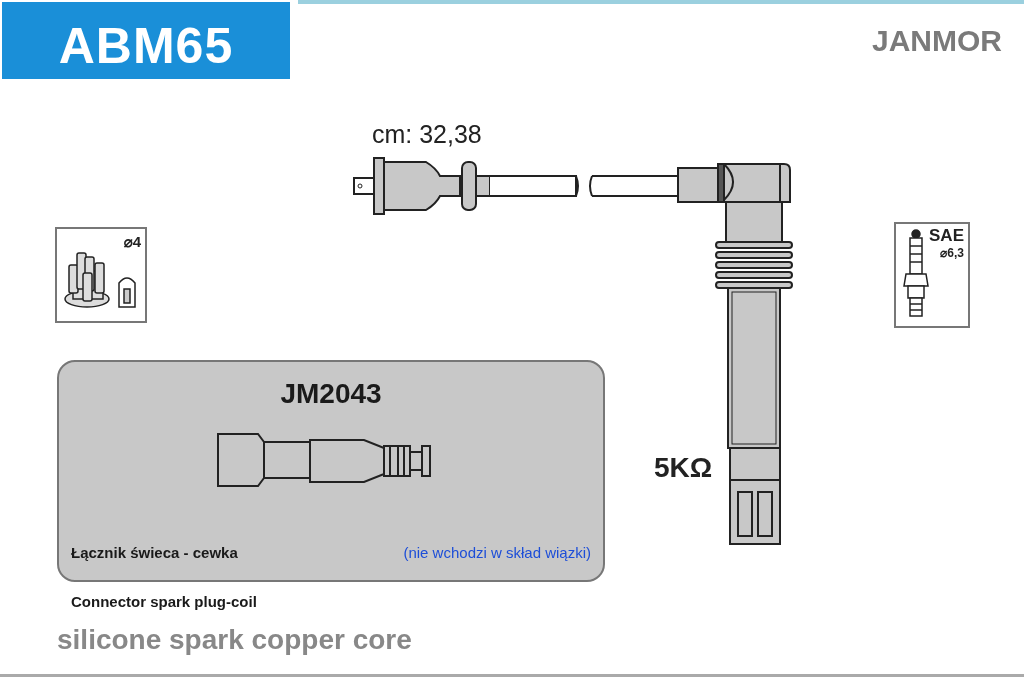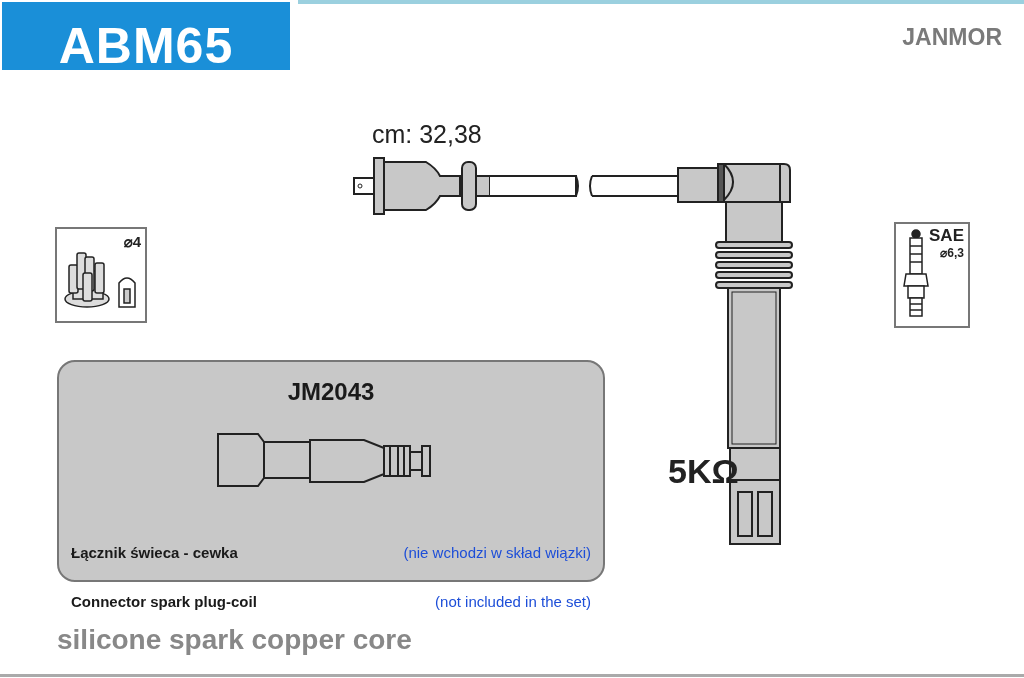--- a/index.html
+++ b/index.html
@@ -1,26 +1,26 @@
 <!DOCTYPE html>
 <html><head>
 <meta charset="utf-8">
 <style>
   html, body { margin:0; padding:0; background:#ffffff; }
   body { width:1024px; height:678px; position:relative; overflow:hidden; font-family:"Liberation Sans", sans-serif; }
-  .title-box { position:absolute; left:2px; top:2px; width:288px; height:68px; background:#1a8fd8; }
+  .title-box { position:absolute; left:2px; top:2px; width:288px; height:77px; background:#1a8fd8; }
   .title-text { position:absolute; left:0; top:0; width:288px; height:88px; line-height:88px; text-align:center; color:#ffffff; font-weight:bold; font-size:50px; letter-spacing:1px; }
   .top-line { position:absolute; left:298px; top:0; width:726px; height:4px; background:#9bd0df; }
-  .brand { position:absolute; right:22px; top:24px; color:#7a7a7a; font-weight:bold; font-size:23px; }
+  .brand { position:absolute; right:22px; top:24px; color:#7a7a7a; font-weight:bold; font-size:30px; }
   .length { position:absolute; left:372px; top:120px; color:#222; font-size:25px; }
   .icon-box { position:absolute; border:2px solid #777; background:#fff; }
   .icon-box .lbl { position:absolute; font-weight:bold; color:#222; }
-  .resist { position:absolute; left:668px; top:452px; font-size:34px; font-weight:bold; color:#222; }
+  .resist { position:absolute; left:654px; top:452px; font-size:28px; font-weight:bold; color:#222; }
   .panel { position:absolute; left:57px; top:360px; width:544px; height:218px; background:#c8c8c8; border:2px solid #777; border-radius:18px; }
-  .panel-title { position:absolute; left:0; width:100%; top:16px; text-align:center; font-weight:bold; font-size:24px; color:#1a1a1a; }
+  .panel-title { position:absolute; left:0; width:100%; top:16px; text-align:center; font-weight:bold; font-size:28px; color:#1a1a1a; }
   .panel-lines { position:absolute; left:12px; right:12px; top:152px; }
   .panel-line { display:flex; justify-content:space-between; font-size:15px; line-height:20px; color:#1a1a1a;margin-top:29px; }
   .panel-line b { font-weight:bold; }
   .panel-line span.n { color:#1d4ed8; }
   .footer { position:absolute; left:57px; top:624px; font-size:28px; font-weight:bold; color:#888; }
   .bottom-line { position:absolute; left:0; top:674px; width:1024px; height:3px; background:#aaa; }
   svg { position:absolute; }
 </style>
 </head>
 <body>
@@ -123,19 +123,18 @@
       <rect x="208" y="16" width="8" height="30"></rect>
     </g>
   </svg>
   <div class="panel-lines">
     <div class="panel-line">
       <b>Łącznik świeca - cewka</b>
       <span class="n">(nie wchodzi w skład wiązki)</span>
     </div>
     <div class="panel-line">
       <b>Connector spark plug-coil</b>
-      <span class="n">(not included in the set)</span>
     </div>
   </div>
 </div>
 
 <div class="footer">silicone spark copper core</div>
 <div class="bottom-line"></div>
 
 </body></html>

